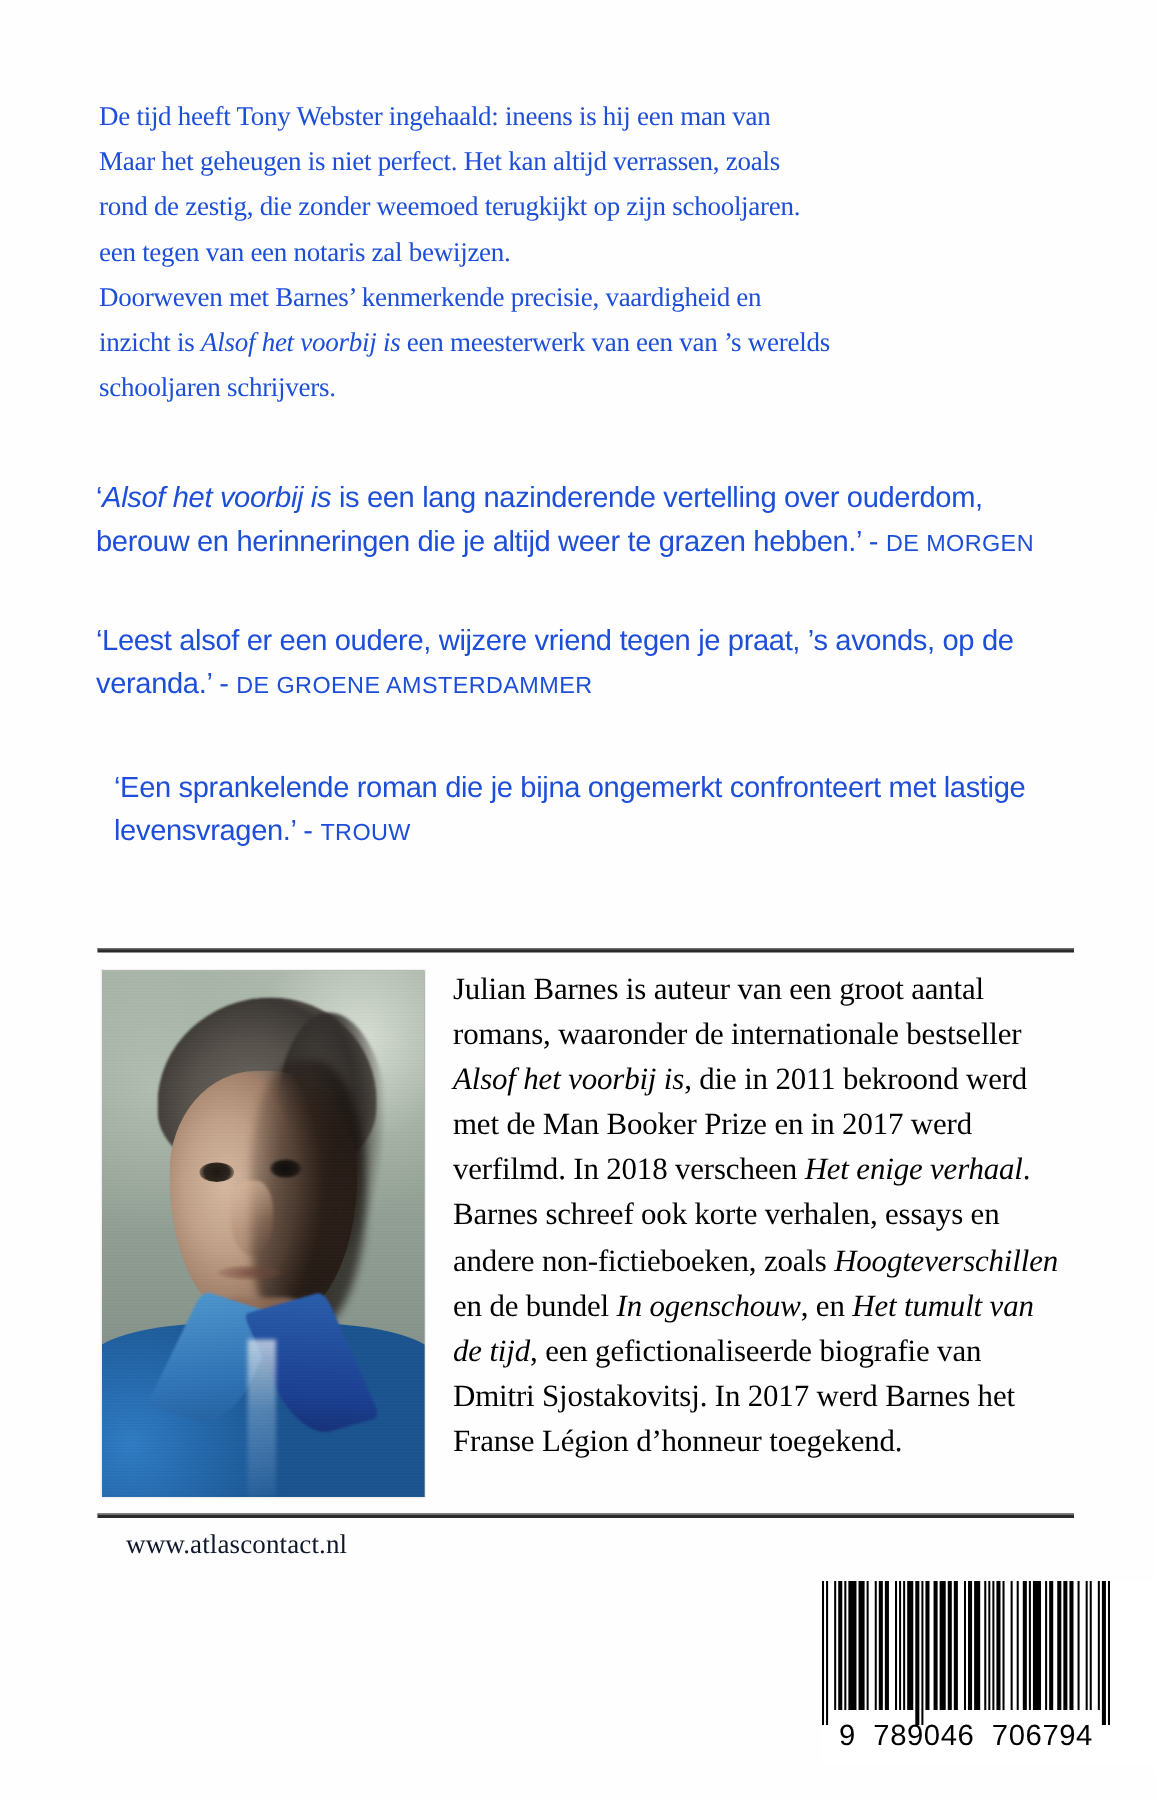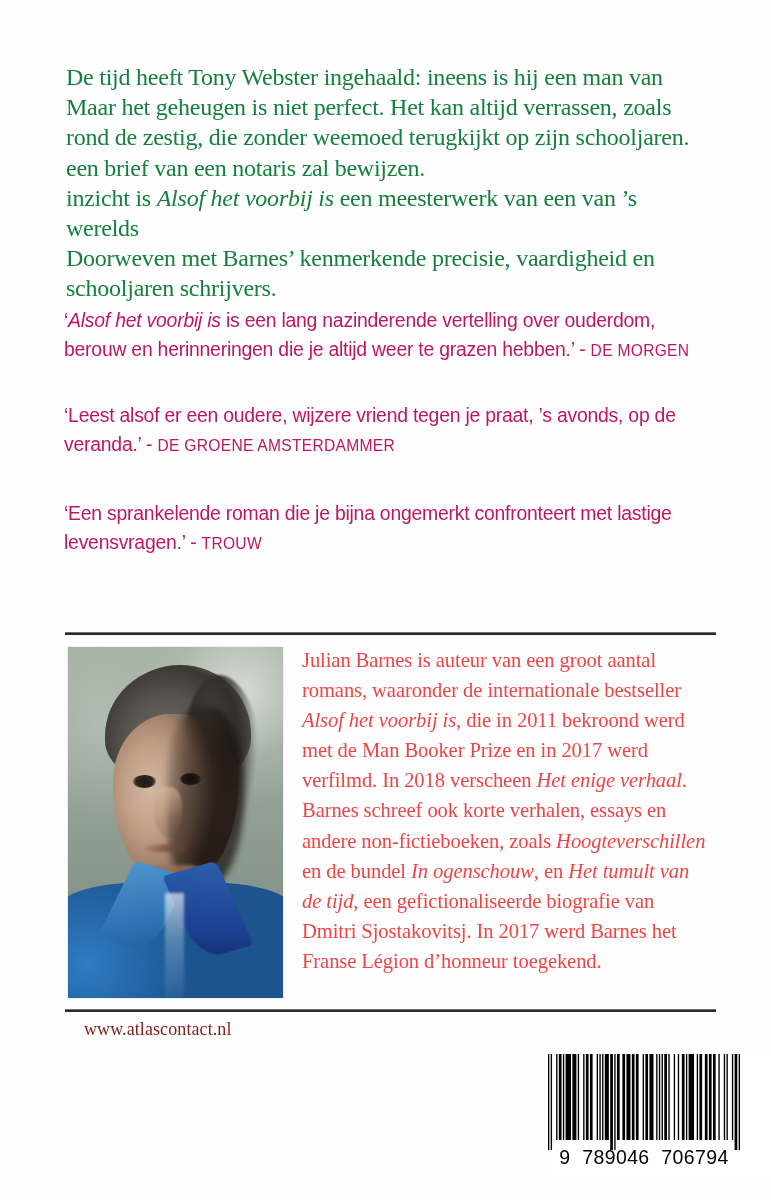--- a/index.html
+++ b/index.html
@@ -23,52 +23,52 @@
     background: #fefefe;
   }
 
   
   .blurb {
     position: absolute;
     left: 66px;
     top: 62px;
     width: 625px;
     font-family: "Liberation Serif", serif;
-    font-size: 24px;
+    font-size: 18px;
     line-height: 30.2px;
-    color: #15803d;
+    color: #1d4ed8;
     letter-spacing: -0.01em;
   }
   .blurb p { margin: 0; }
   .blurb i, .blurb em { font-style: italic; }
 
   
   .quotes {
     position: absolute;
     left: 64px;
-    top: 306px;
+    top: 318px;
     width: 640px;
     font-family: "Liberation Sans", sans-serif;
-    color: #be185d;
+    color: #1d4ed8;
   }
   .quote {
     font-size: 19.4px;
     line-height: 28.6px;
     font-weight: 500;
     letter-spacing: -0.012em;
   }
   .quote .t { font-style: italic; }
   .quote .src {
     font-size: 15.6px;
     letter-spacing: 0.018em;
     font-weight: 500;
   }
   .q1 { margin: 0; }
   .q2 { margin: 36px 0 0 0; }
-  .q3 { margin: 39px 0 0 0; }
+  .q3 { margin: 39px 0 0 12px; }
 
   
   .rule {
     position: absolute;
     left: 65px;
     width: 651px;
     height: 3px;
     background: #2b2b2b;
     border-top: 1px solid #6f6f6f;
     box-sizing: border-box;
@@ -229,34 +229,34 @@
 
   
   .bio {
     position: absolute;
     left: 302px;
     top: 645px;
     width: 410px;
     font-family: "Liberation Serif", serif;
     font-size: 20.6px;
     line-height: 30.1px;
-    color: #ef4444;
+    color: #000000;
     letter-spacing: -0.005em;
   }
   .bio p { margin: 0; }
   .bio i, .bio em { font-style: italic; }
 
   
   .url {
     position: absolute;
     left: 84px;
     top: 1019px;
     font-family: "Liberation Serif", serif;
     font-size: 18px;
-    color: #7f1d1d;
+    color: #0f172a;
     letter-spacing: 0.005em;
   }
 
   
   .barcode-box {
     position: absolute;
     left: 548px;
     top: 1054px;
     width: 228px;
     height: 122px;
@@ -285,23 +285,23 @@
 </style>
 </head>
 <body>
 
 <div class="page">
 
   <div class="blurb">
     <p>De tijd heeft Tony Webster ingehaald: ineens is hij een man van</p>
     <p>Maar het geheugen is niet perfect. Het kan altijd verrassen, zoals</p>
     <p>rond de zestig, die zonder weemoed terugkijkt op zijn schooljaren.</p>
-    <p>een brief van een notaris zal bewijzen.</p>
+    <p>een tegen van een notaris zal bewijzen.</p>
+    <p>Doorweven met Barnes’ kenmerkende precisie, vaardigheid en</p>
     <p><span>inzicht is </span><i>Alsof het voorbij is</i><span> een meesterwerk van een van ’s werelds</span></p>
-    <p>Doorweven met Barnes’ kenmerkende precisie, vaardigheid en</p>
     <p>schooljaren schrijvers.</p>
   </div>
 
   <div class="quotes">
     <div class="quote q1">
       <span>‘</span><span class="t">Alsof het voorbij is</span><span> is een lang nazinderende vertelling over ouderdom, berouw en herinneringen die je altijd weer te grazen hebben.’ </span><span>- </span><span class="src">DE MORGEN</span>
     </div>
     <div class="quote q2">
       <span>‘</span><span>Leest alsof er een oudere, wijzere vriend tegen je praat, ’s avonds, op de veranda.’ </span><span>- </span><span class="src">DE GROENE AMSTERDAMMER</span>
     </div>

